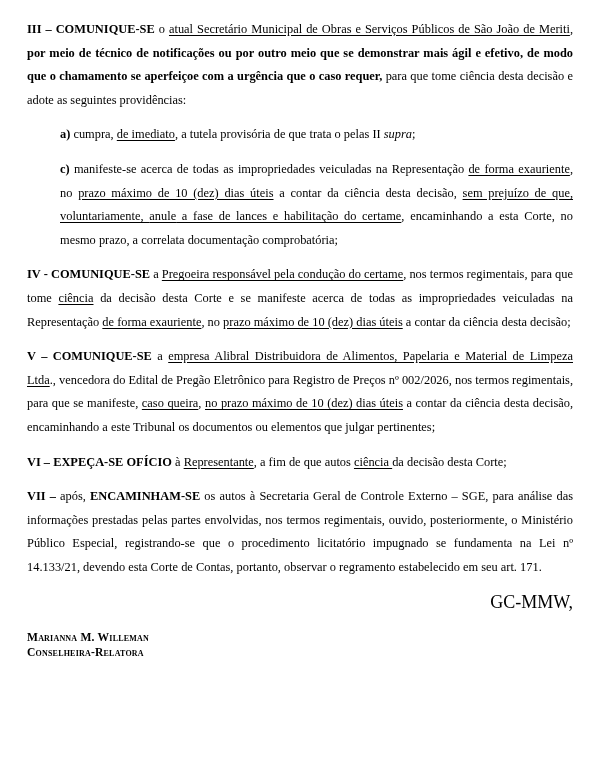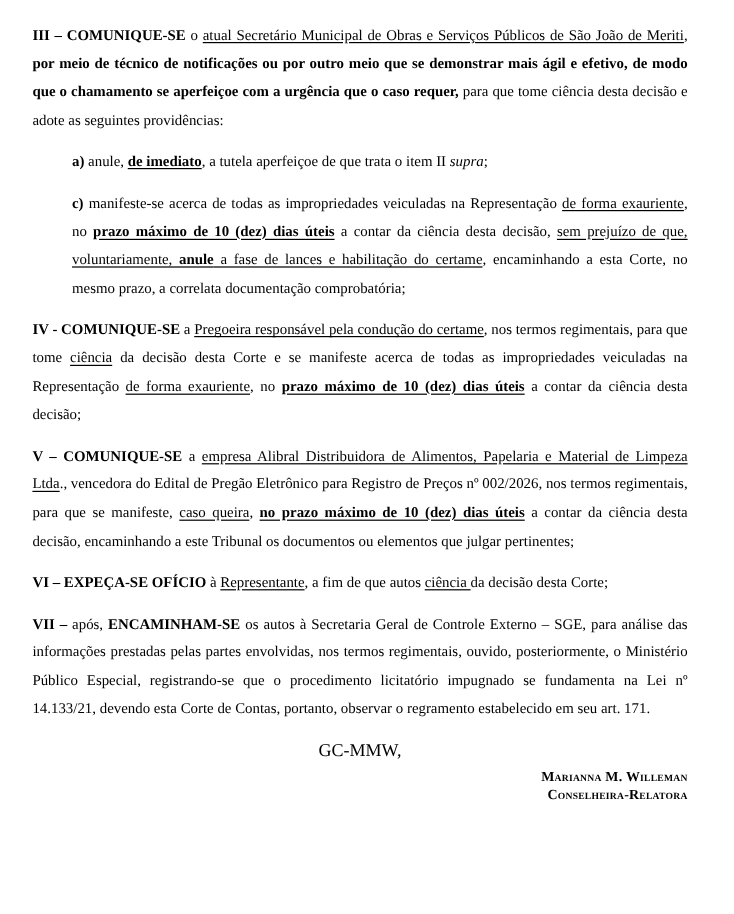--- a/index.html
+++ b/index.html
@@ -31,33 +31,33 @@
     hyphens: none;
   }
   .para.sub {
     margin-left: 33px;
     text-indent: 0;
   }
   b, .b { font-weight: bold; }
   u, .u { text-decoration: underline; text-underline-offset: 1.5px; }
   i, .i { }
   .bu {
-    font-weight: bold;
+    font-weight: normal;
     text-decoration: underline;
     text-underline-offset: 1.5px;
   }
   .gc {
-    font-size: 15px;
+    font-size: 18px;
     line-height: 23.6px;
     margin: 12px 0 0 0;
-    text-align: center;
+    text-align: right;
   }
   .sig-block {
-    margin-top: 1px;
-    text-align: right;
+    margin-top: 15px;
+    text-align: left;
   }
   .sig-name {
     font-size: 11.6px;
     font-weight: bold;
     font-variant: small-caps;
     letter-spacing: 0.2px;
     line-height: 15px;
   }
   .sig-role {
     font-size: 11.6px;
@@ -76,21 +76,21 @@
 </head>
 <body>
 
 <div class="page">
 
   <p class="para">
     <b>III – COMUNIQUE-SE</b><span> o </span><u>atual Secretário Municipal de Obras e Serviços Públicos de São João de Meriti</u><span>, </span><b>por meio de técnico de notificações ou por outro meio que se demonstrar mais ágil e efetivo, de modo que o chamamento se aperfeiçoe com a urgência que o caso requer,</b><span> para que tome ciência desta decisão e adote as seguintes providências:</span>
   </p>
 
   <p class="para sub">
-    <b>a)</b><span> anule, </span><span class="bu">de imediato</span><span>, a tutela aperfeiçoe de que trata o item II </span><i>supra</i><span>;</span>
+    <b>a)</b><span> cumpra, </span><span class="bu">de imediato</span><span>, a tutela provisória de que trata o pelas II </span><i>supra</i><span>;</span>
   </p>
 
 
   <p class="para sub">
     <b>c)</b><span> manifeste-se acerca de todas as impropriedades veiculadas na Representação </span><u>de forma exauriente</u><span>, no </span><span class="bu">prazo máximo de 10 (dez) dias úteis</span><span> a contar da ciência desta decisão, </span><u>sem prejuízo de que, voluntariamente, </u><span class="bu">anule</span><u> a fase de lances e habilitação do certame</u><span>, encaminhando a esta Corte, no mesmo prazo, a correlata documentação comprobatória;</span>
   </p>
 
   <p class="para">
     <b>IV - COMUNIQUE-SE</b><span> a </span><u>Pregoeira responsável pela condução do certame</u><span>, nos termos regimentais, para que tome </span><u>ciência</u><span> da decisão desta Corte e se manifeste acerca de todas as impropriedades veiculadas na Representação </span><u>de forma exauriente</u><span>, no </span><span class="bu">prazo máximo de 10 (dez) dias úteis</span><span> a contar da ciência desta decisão;</span>
   </p>

